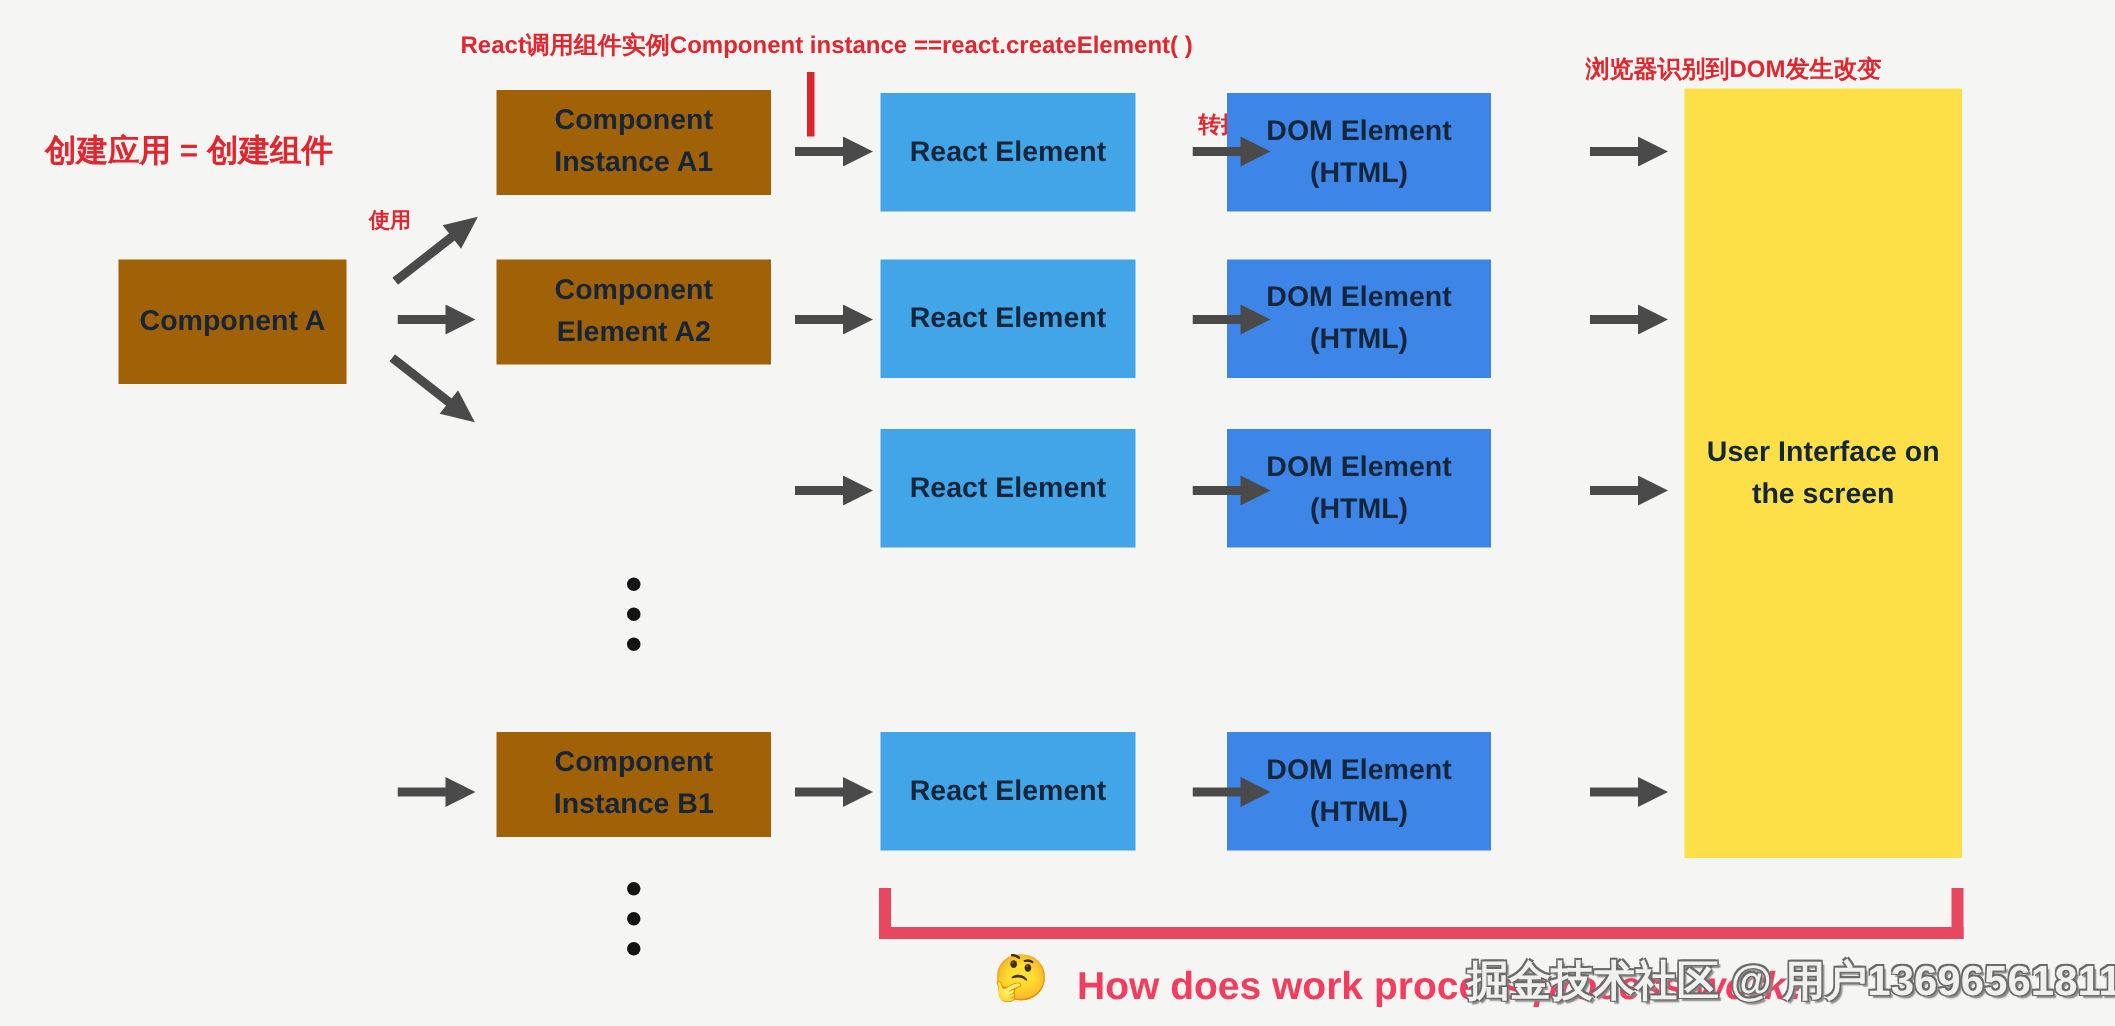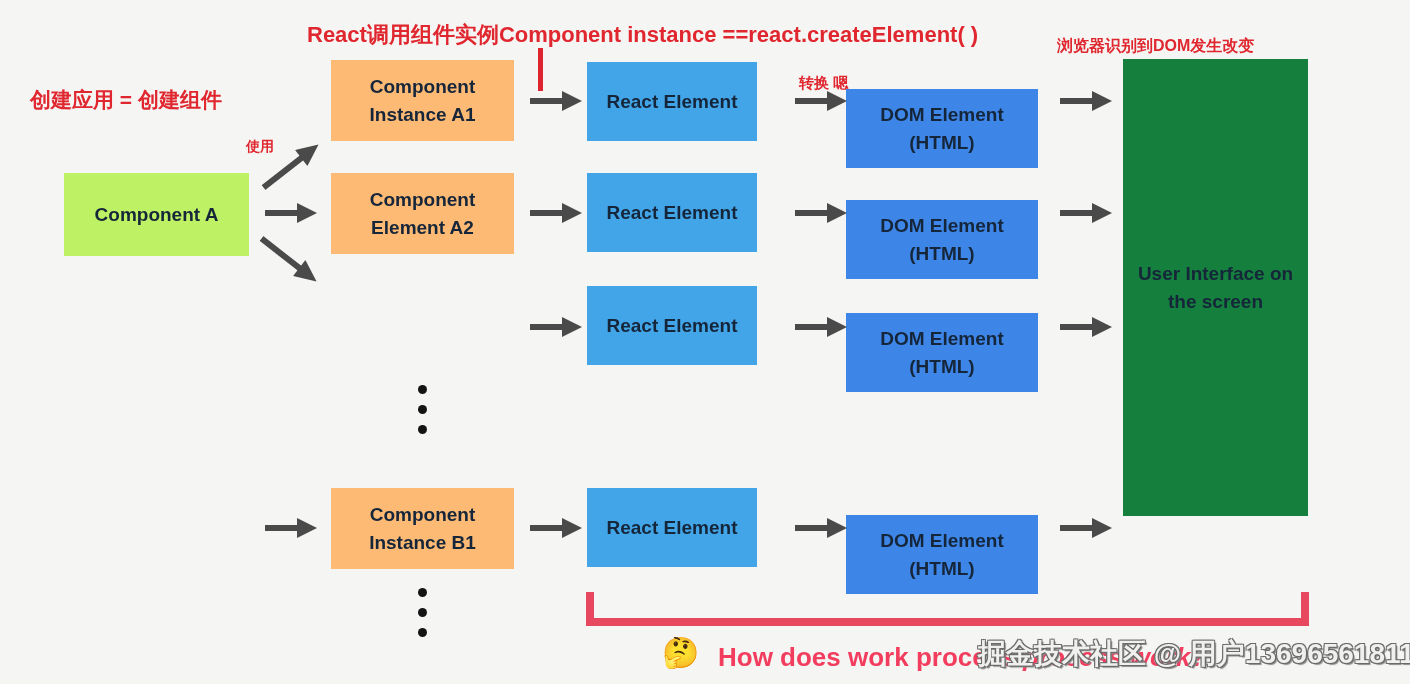--- a/index.html
+++ b/index.html
@@ -17,38 +17,38 @@
     align-items: center;
     justify-content: center;
     text-align: center;
     font-weight: bold;
     color: #16263a;
     font-size: 19px;
     line-height: 1.45;
     padding: 0 8px;
     box-sizing: border-box;
   }
-  .comp      { background: #bef264; left: 64px;  width: 185px; height: 83px; }
-  .instance  { background: #fdba74; left: 331px; width: 183px; height: 81px; }
+  .comp      { background: #a16207; left: 79px;  width: 152px; height: 83px; }
+  .instance  { background: #a16207; left: 331px; width: 183px; height: 70px; }
   .react     { background: #42A5E8; left: 587px; width: 170px; height: 79px; }
-  .dom       { background: #3D86E8; left: 846px; width: 192px; height: 79px; margin-top: 27px; }
-  .ui        { background: #15803d; left: 1123px; top: 59px; width: 185px; height: 457px; }
+  .dom       { background: #3D86E8; left: 818px; width: 176px; height: 79px; }
+  .ui        { background: #fde047; left: 1123px; top: 59px; width: 185px; height: 513px; }
   .r1 { top: 60px; }
   .r2 { top: 173px; }
   .r3 { top: 286px; }
   .r4 { top: 488px; }
   .annotation {
     position: absolute;
     color: #E0262E;
     font-weight: bold;
     white-space: nowrap;
   }
   .ann-create  { left: 30px;  top: 86px;  font-size: 21px; }
   .ann-use     { left: 246px; top: 138px; font-size: 14px; }
-  .ann-call    { left: 307px; top: 20px;  font-size: 22px; }
+  .ann-call    { left: 307px; top: 20px;  font-size: 16px; }
   .ann-convert { left: 799px; top: 74px;  font-size: 15px; text-align: right; }
   .ann-browser { left: 1057px; top: 36px; font-size: 16px; }
   .redline {
     position: absolute;
     left: 538px; top: 48px;
     width: 5px; height: 43px;
     background: #E0242F;
   }
   .arrow { position: absolute; width: 52px; height: 20px; }
   .arrow svg { display: block; width: 100%; height: 100%; }

